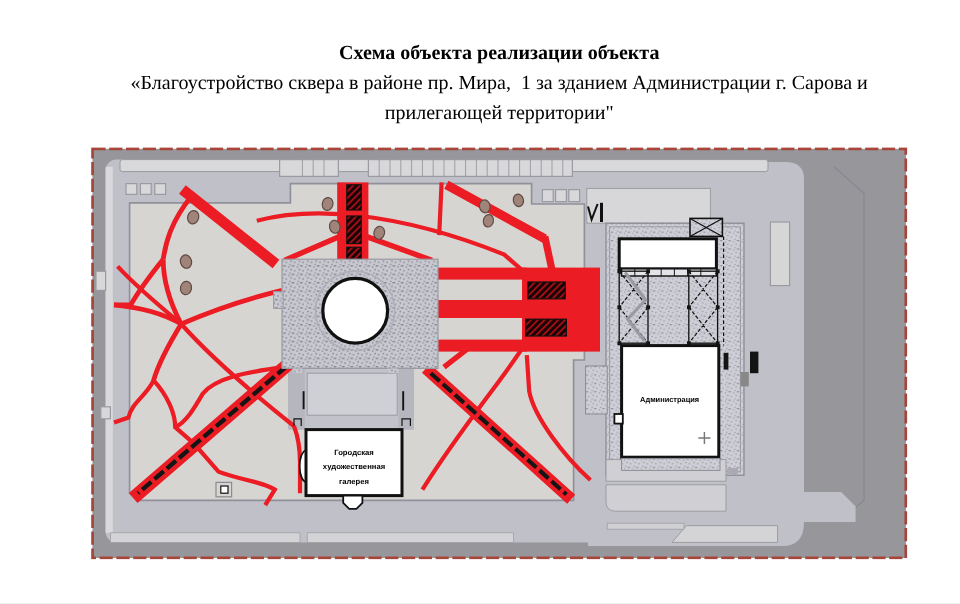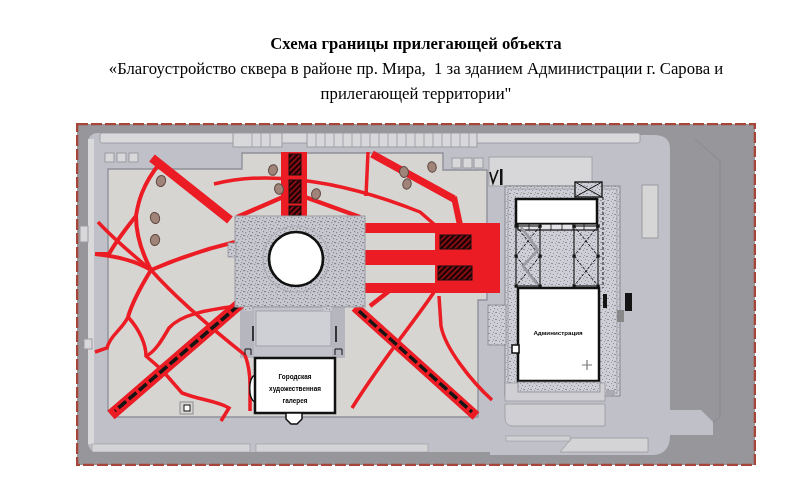--- a/index.html
+++ b/index.html
@@ -4,21 +4,21 @@
 <style>
   html,body{margin:0;padding:0;background:#fff;width:800px;height:503px;overflow:hidden;}
   .title{position:absolute;left:16px;top:30.7px;width:800px;text-align:center;
     font-family:"Liberation Serif",serif;font-size:16.7px;line-height:25.3px;color:#000;}
   .title b{font-weight:bold;}
   #map{position:absolute;left:76px;top:123px;}
 </style>
 </head>
 <body>
 <div class="title">
-<b>Схема границы прилегающей объекта</b><br>«Благоустройство сквера в районе пр. Мира,&nbsp; 1 за зданием Администрации г. Сарова и<br>прилегающей территории"
+<b>Схема объекта реализации объекта</b><br>«Благоустройство сквера в районе пр. Мира,&nbsp; 1 за зданием Администрации г. Сарова и<br>прилегающей территории"
 </div>
 <svg id="map" width="680" height="343" viewBox="0 0 680 343">
 <defs>
 <pattern id="stip" width="7" height="7" patternUnits="userSpaceOnUse">
   <rect width="7" height="7" fill="#cdced6"></rect>
   <rect x="0" y="0" width="1" height="1" fill="#8f8f99"></rect>
   <rect x="3" y="1" width="1" height="1" fill="#9a9aa4"></rect>
   <rect x="5" y="3" width="1" height="1" fill="#8f8f99"></rect>
   <rect x="1" y="4" width="1" height="1" fill="#93939d"></rect>
   <rect x="4" y="6" width="1" height="1" fill="#9a9aa4"></rect>

